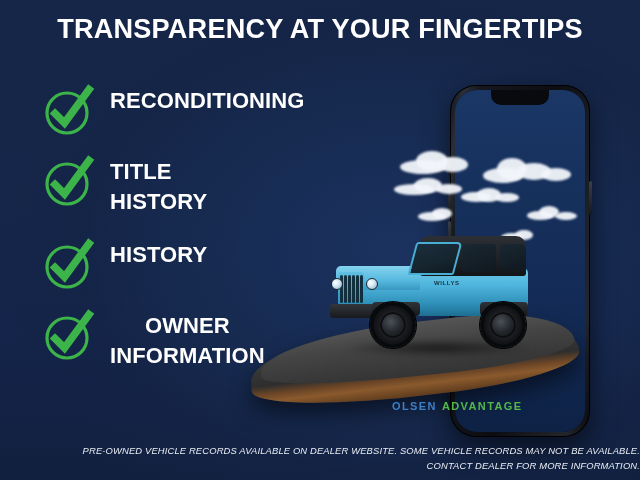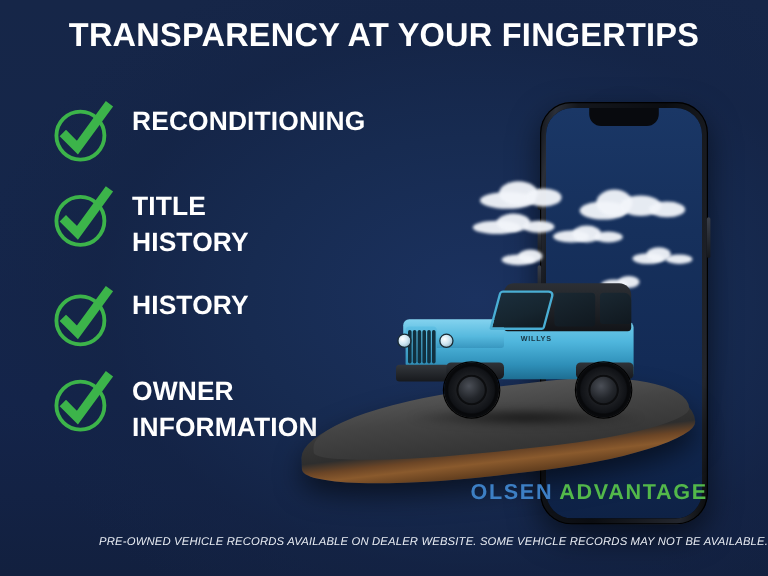--- a/index.html
+++ b/index.html
@@ -24,21 +24,21 @@
     font-weight:bold;
     letter-spacing:0.2px;
     line-height:30px;
     white-space:nowrap;
     transform:scaleX(0.985);
   }
 
   
   .list{position:absolute;left:44px;top:84px;width:330px;}
   .item{position:relative;display:flex;align-items:flex-start;margin-bottom:21px;}
-  .item:last-child{margin-bottom:0;}
+  .item:last-child{margin-bottom:0;text-align:center;}
   .check{position:relative;width:48px;height:48px;flex:0 0 48px;margin-top:2px;}
   .check svg{position:absolute;left:-2px;top:-4px;width:56px;height:56px;overflow:visible;}
   .labels{margin-left:18px;padding-top:2px;}
   .labels .l1,.labels .l2{
     color:#ffffff;font-weight:bold;font-size:22px;line-height:30px;
     letter-spacing:0.1px;white-space:nowrap;
   }
 
   
   .scene{position:absolute;left:250px;top:60px;width:390px;height:370px;}
@@ -131,21 +131,21 @@
   .j-wheel::after{content:"";position:absolute;left:50%;top:50%;transform:translate(-50%,-50%);
     width:22px;height:22px;border-radius:50%;
     background:radial-gradient(circle at 40% 35%,#4b4f57,#23262b 55%,#101216 100%);}
   .j-badge{position:absolute;left:106px;top:52px;font-size:6px;letter-spacing:.6px;color:#16323f;font-weight:bold;font-family:"Liberation Sans",sans-serif;}
   .j-shadow{position:absolute;left:10px;top:112px;width:200px;height:16px;border-radius:50%;
     background:radial-gradient(ellipse at 50% 50%,rgba(0,0,0,.65),rgba(0,0,0,0) 70%);filter:blur(3px);}
 
   
   .logo{
     position:absolute;left:392px;top:400px;width:200px;
-    font-size:18px;font-weight:bold;letter-spacing:1.4px;white-space:nowrap;
+    font-size:11px;font-weight:bold;letter-spacing:1.4px;white-space:nowrap;
   }
   .logo .o{color:#3d7fc4;}
   .logo .a{color:#53b84a;margin-left:5px;}
 
   
   .footer{
     position:absolute;left:0;top:443px;width:640px;text-align:right;
     color:#e9edf4;font-style:italic;font-size:9.4px;line-height:15px;
     letter-spacing:0.15px;
   }
@@ -297,15 +297,16 @@
     </div>
 
   </div>
 
   <div class="logo">
     <span class="o">OLSEN</span><span class="a">ADVANTAGE</span>
   </div>
 
   <div class="footer">
     <div>PRE-OWNED VEHICLE RECORDS AVAILABLE ON DEALER WEBSITE. SOME VEHICLE RECORDS MAY NOT BE AVAILABLE.</div>
+    <div>CONTACT DEALER FOR MORE INFORMATION.</div>
   </div>
 
 </div>
 
 </body></html>

